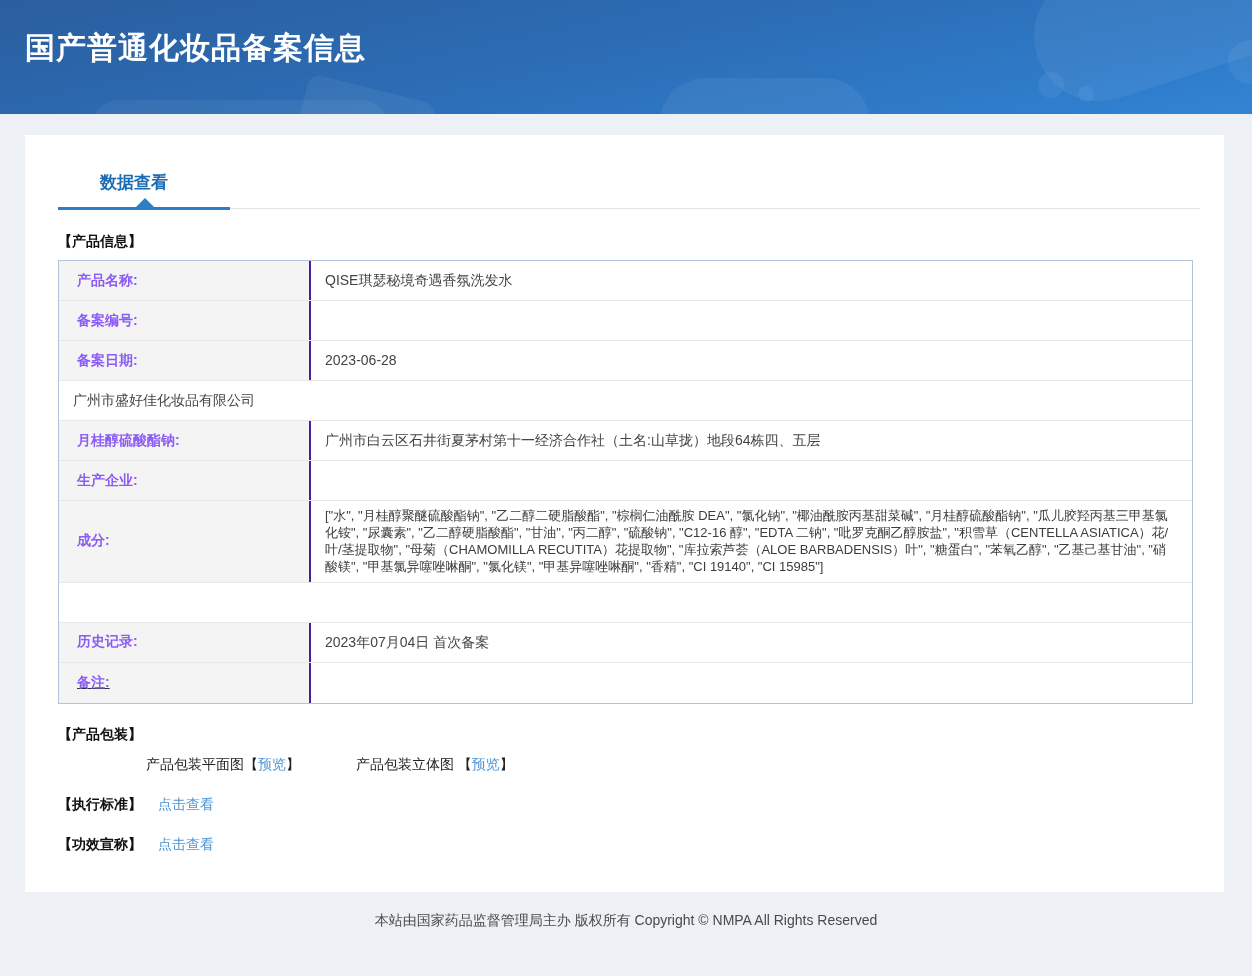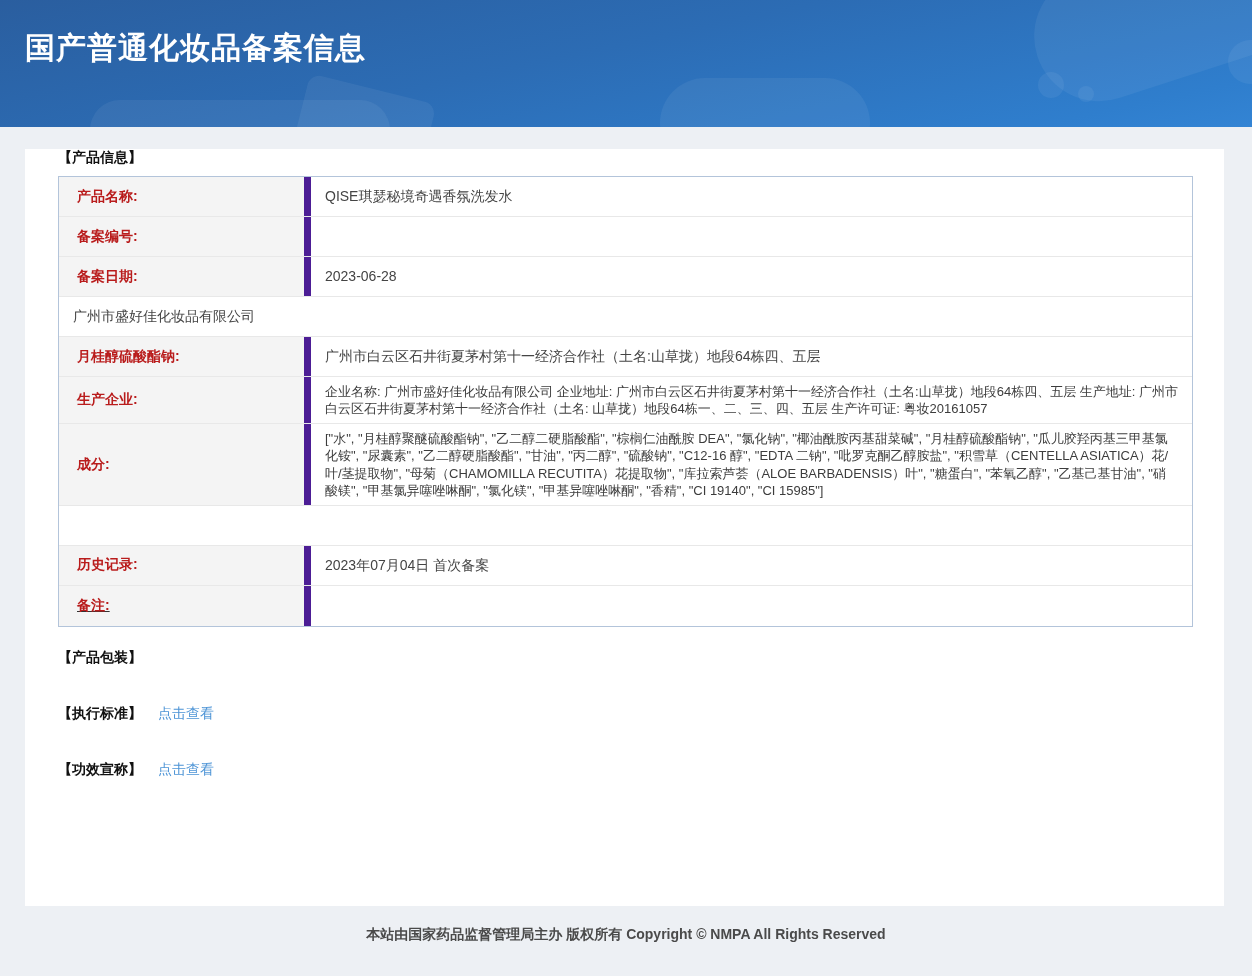--- a/index.html
+++ b/index.html
@@ -5,21 +5,21 @@
   * { margin:0; padding:0; box-sizing:border-box; }
   html,body { width:1252px; height:976px; }
   body {
     font-family:"Liberation Sans","DejaVu Sans",sans-serif;
     background:#edf0f4;
     color:#333;
     overflow:hidden;
   }
   
   .banner {
-    position:relative; height:127px; overflow:hidden;
+    position:relative; height:114px; overflow:hidden;
     background:linear-gradient(168deg,#2a5e9f 0%,#2c6cb4 45%,#2f7ecd 88%,#3384d4 100%);
   }
   .banner .deco { position:absolute; background:rgba(255,255,255,0.06); }
   .deco-1 { left:1030px; top:-55px; width:300px; height:130px; border-radius:70px; transform:rotate(-18deg); }
   .deco-2 { left:1228px; top:40px; width:44px; height:44px; border-radius:50%; background:rgba(255,255,255,0.10); }
   .deco-3 { left:1038px; top:72px; width:26px; height:26px; border-radius:50%; background:rgba(255,255,255,0.10); }
   .deco-4 { left:1078px; top:86px; width:16px; height:16px; border-radius:50%; background:rgba(255,255,255,0.09); }
   .deco-5 { left:660px; top:78px; width:210px; height:90px; border-radius:45px; background:rgba(255,255,255,0.05); }
   .deco-6 { left:300px; top:88px; width:130px; height:70px; border-radius:12px; transform:rotate(14deg); background:rgba(255,255,255,0.05); }
   .deco-7 { left:90px; top:100px; width:300px; height:60px; border-radius:30px; background:rgba(255,255,255,0.04); }
@@ -55,64 +55,69 @@
   .info-table {
     margin-top:9px;
     border:1px solid #b3c4da;
     width:1135px;
   }
   .info-row { display:flex; border-bottom:1px solid #e8e8e8; min-height:40px; }
   .info-row:last-child { border-bottom:none;text-decoration:underline; }
   .info-label {
     width:252px; flex:0 0 252px;
     background:#f4f4f4;
-    border-right:7px solid #4c1d95;
+    border-right:2px solid #4c1d95;
     display:flex; align-items:center;
     padding:6px 10px 6px 18px;
-    font-size:14px; font-weight:700; color:#b91c1c;
+    font-size:14px; font-weight:700; color:#8b5cf6;
   }
   .info-value {
     flex:1; display:flex; align-items:center;
     padding:6px 14px;
     font-size:14px; color:#444; line-height:1.45;
     word-break:break-all;
   }
   .info-value.small { font-size:13px; line-height:1.32; color:#3c3c3c; }
   
   .pack-line { margin:12px 0 0 88px; font-size:14px; color:#222; }
   .pack-item { margin-right:52px; font-weight:400; }
   .link { color:#4d94d6; text-decoration:none; cursor:pointer; }
   
-  .bold-line { margin-top:38px; font-size:14px; }
+  .bold-line { margin-top:22px; font-size:14px; }
   .bold-line .line-title { font-weight:700; color:#111; margin-right:16px; }
   
   .footer {
     margin-top:14px;
     text-align:center;
     font-size:14px; color:#4a4a4a;
     padding-top:6px;
-    font-weight:bold;
   }
 </style>
 </head>
 <body>
 
 <div class="banner">
   <div class="deco deco-1"></div>
   <div class="deco deco-2"></div>
   <div class="deco deco-3"></div>
   <div class="deco deco-4"></div>
   <div class="deco deco-5"></div>
   <div class="deco deco-6"></div>
   <div class="deco deco-7"></div>
   <div class="banner-title">国产普通化妆品备案信息</div>
 </div>
 
 <div class="card">
 
+  <div class="tabbar">
+    <span class="tab-label">数据查看</span>
+    <div class="tab-line-gray"></div>
+    <div class="tab-line-blue"></div>
+    <div class="tab-arrow"></div>
+  </div>
 
   <div class="section-title">【产品信息】</div>
 
   <div class="info-table">
     <div class="info-row">
       <div class="info-label">产品名称:</div>
       <div class="info-value">QISE琪瑟秘境奇遇香氛洗发水</div>
     </div>
     <div class="info-row">
       <div class="info-label">备案编号:</div>
@@ -123,40 +128,43 @@
     </div>
     <div class="info-row">
       <div class="info-value">广州市盛好佳化妆品有限公司</div>
     </div>
     <div class="info-row">
       <div class="info-label">月桂醇硫酸酯钠:</div>
       <div class="info-value">广州市白云区石井街夏茅村第十一经济合作社（土名:山草拢）地段64栋四、五层</div>
     </div>
     <div class="info-row">
       <div class="info-label">生产企业:</div>
-      <div class="info-value small">企业名称: 广州市盛好佳化妆品有限公司 企业地址: 广州市白云区石井街夏茅村第十一经济合作社（土名:山草拢）地段64栋四、五层 生产地址: 广州市白云区石井街夏茅村第十一经济合作社（土名: 山草拢）地段64栋一、二、三、四、五层 生产许可证: 粤妆20161057</div>
     </div>
     <div class="info-row">
       <div class="info-label">成分:</div>
       <div class="info-value small">["水", "月桂醇聚醚硫酸酯钠", "乙二醇二硬脂酸酯", "棕榈仁油酰胺 DEA", "氯化钠", "椰油酰胺丙基甜菜碱", "月桂醇硫酸酯钠", "瓜儿胶羟丙基三甲基氯化铵", "尿囊素", "乙二醇硬脂酸酯", "甘油", "丙二醇", "硫酸钠", "C12-16 醇", "EDTA 二钠", "吡罗克酮乙醇胺盐", "积雪草（CENTELLA ASIATICA）花/叶/茎提取物", "母菊（CHAMOMILLA RECUTITA）花提取物", "库拉索芦荟（ALOE BARBADENSIS）叶", "糖蛋白", "苯氧乙醇", "乙基己基甘油", "硝酸镁", "甲基氯异噻唑啉酮", "氯化镁", "甲基异噻唑啉酮", "香精", "CI 19140", "CI 15985"]</div>
     </div>
     <div class="info-row">
       <div class="info-value"></div>
     </div>
     <div class="info-row">
       <div class="info-label">历史记录:</div>
       <div class="info-value">2023年07月04日 首次备案</div>
     </div>
     <div class="info-row">
       <div class="info-label">备注:</div>
       <div class="info-value"></div>
     </div>
   </div>
 
   <div class="section-title">【产品包装】</div>
+  <div class="pack-line">
+    <span class="pack-item"><span>产品包装平面图【</span><a class="link">预览</a><span>】</span></span>
+    <span class="pack-item"><span>产品包装立体图 【</span><a class="link">预览</a><span>】</span></span>
+  </div>
 
   <div class="bold-line">
     <span class="line-title">【执行标准】</span><a class="link">点击查看</a>
   </div>
 
   <div class="bold-line">
     <span class="line-title">【功效宣称】</span><a class="link">点击查看</a>
   </div>
 
 </div>

